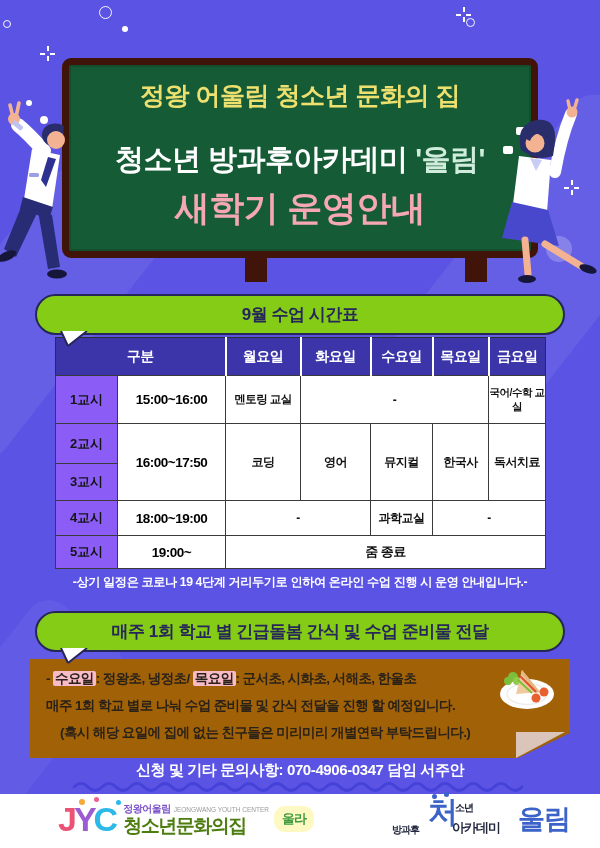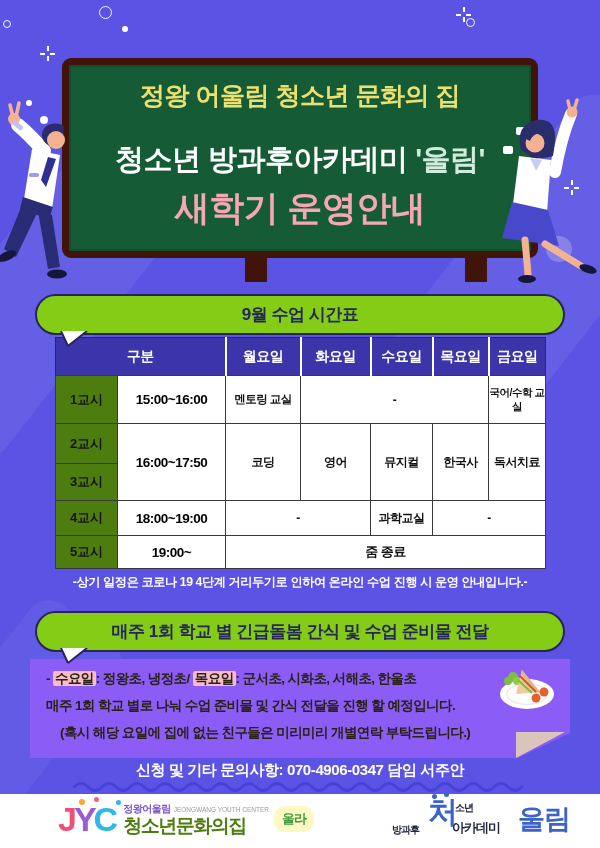--- a/index.html
+++ b/index.html
@@ -47,30 +47,30 @@
 
   
   .timetable { position:absolute; left:55px; top:337px; border-collapse:collapse;
       table-layout:fixed; z-index:2; background:#fff; }
   .timetable td, .timetable th { border:1px solid #3A3A3A; text-align:center; vertical-align:middle;
       padding:0; overflow:hidden; }
   .timetable { border:1.6px solid #2E2E2E; }
   .timetable th { background:#3B35A9; color:#fff; font-size:14px; font-weight:800;
       height:38px; border:none; border-left:2px solid #fff; letter-spacing:-0.5px; }
   .timetable th:first-child { border-left:none; }
-  .timetable .lbl { background:#4d7c0f; font-size:13px; font-weight:800; color:#141414; }
+  .timetable .lbl { background:#8b5cf6; font-size:13px; font-weight:800; color:#141414; }
   .timetable .time { font-size:13.5px; font-weight:800; color:#000; letter-spacing:-0.5px; }
   .timetable .subj { font-size:12px; font-weight:800; color:#111; white-space:nowrap; letter-spacing:-0.5px; }
   .timetable .wrap2 { white-space:normal; font-size:10.5px; line-height:1.3; }
   .footnote { position:absolute; left:0; top:574px; width:600px; text-align:center;
       color:#fff; font-size:12.2px; font-weight:700; letter-spacing:-0.4px; }
 
   
   .note { position:absolute; left:30px; top:659px; width:540px; height:99px;
-      background:#8b5cf6; z-index:2; padding:11px 18px 0 16px;
+      background:#a16207; z-index:2; padding:11px 18px 0 16px;
       clip-path:polygon(0 0,100% 0,100% calc(100% - 25px),calc(100% - 52px) 100%,0 100%); }
   .note .fold { position:absolute; left:486px; top:73px; width:49px; height:26px;
       background:#DBC5BA; clip-path:polygon(0 0,100% 0,0 100%); }
   .note-line { color:#2A2118; font-size:13.5px; font-weight:800; letter-spacing:-0.6px;
       margin-bottom:9px; white-space:nowrap; }
   .note-line.l3 { padding-left:14px; }
   .hl { background:#F8BCC8; border-radius:2px; padding:0 2px; }
   .plate { position:absolute; right:12px; top:5px; }
 
   

